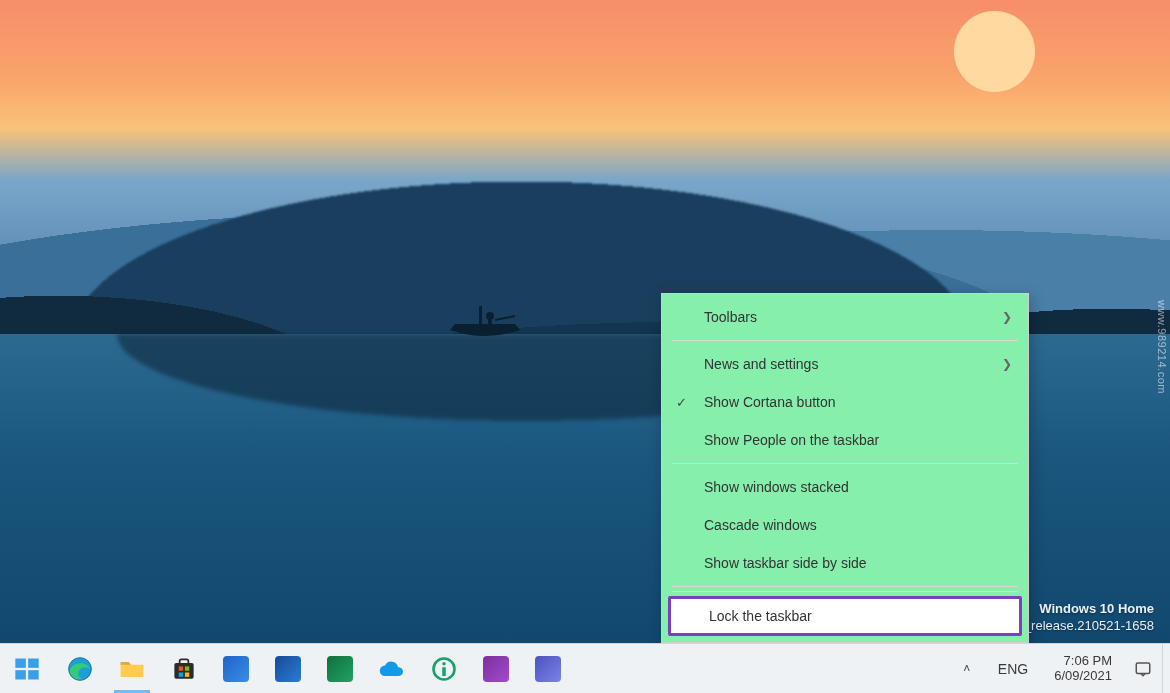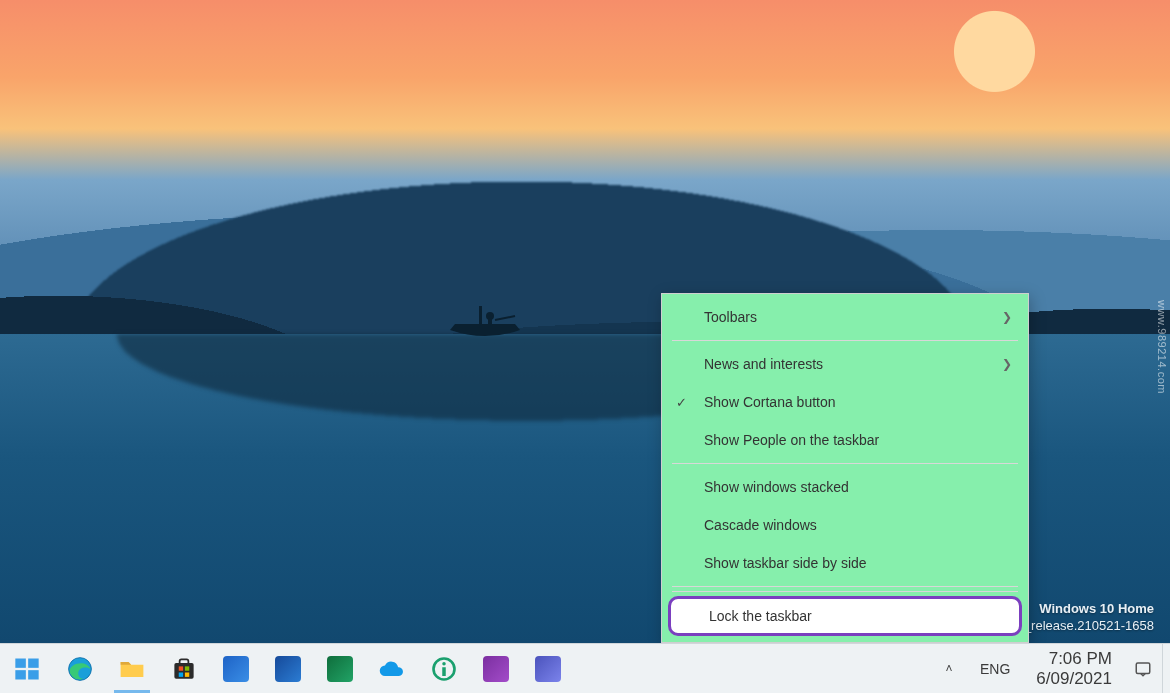--- a/index.html
+++ b/index.html
@@ -82,21 +82,21 @@
   }
   .context-menu .check {
     position: absolute; left: 14px; top: 50%; transform: translateY(-50%);
     font-size: 13px; color: #444;
   }
   .context-menu .gear {
     position: absolute; left: 12px; top: 50%; transform: translateY(-50%);
     width: 18px; height: 18px; color: #333;
   }
   .context-menu .highlight-box {
-    border: 3px solid #7b3fbf; border-radius: 10px;
+    border: 3px solid #7b3fbf; border-radius: 2px;
     margin: 2px 6px; height: 40px; display: flex; align-items: center;
     padding: 0 18px 0 38px; background: #fff;
   }
 
   
   .taskbar {
     position: absolute; left: 0; right: 0; bottom: 0; height: 50px;
     background: #eef2f4; border-top: 1px solid #d0d6da;
     display: flex; align-items: center;
   }
@@ -107,21 +107,21 @@
   .taskbar .app {
     width: 52px; height: 100%; display: flex; align-items: center; justify-content: center;
     position: relative;
   }
   .taskbar .app.active::after {
     content: ""; position: absolute; bottom: 0; left: 8px; right: 8px; height: 3px; background: #76b9ed;
   }
   .taskbar .spacer { flex: 1; }
   .taskbar .tray { display: flex; align-items: center; height: 100%; gap: 14px; padding: 0 8px; color: #3a3a3a; font-size: 12px; }
   .taskbar .tray .lang { font-size: 14px; padding: 0 6px; }
-  .taskbar .tray .clock { text-align: right; line-height: 1.15; font-size: 17px; padding: 0 6px; }
+  .taskbar .tray .clock { text-align: right; line-height: 1.15; font-size: 13px; padding: 0 6px; }
   .taskbar .tray .iconbtn { width: 22px; height: 22px; display: flex; align-items: center; justify-content: center; color: #444; }
   .taskbar .show-desktop { width: 8px; height: 100%; border-left: 1px solid #cfd6da; }
 
   .ico { width: 28px; height: 28px; display: block; }
   .ico-sm { width: 18px; height: 18px; }
 
   
   .sq { width: 26px; height: 26px; border-radius: 4px; }
 </style>
 </head>
@@ -152,21 +152,21 @@
 <div class="context-menu">
 
   <div class="item">
     <span>Toolbars</span>
     <span class="chev">❯</span>
   </div>
 
   <div class="sep"></div>
 
   <div class="item">
-    <span>News and interests</span>
+    <span>News and settings</span>
     <span class="chev">❯</span>
   </div>
 
   <div class="item">
     <span class="check">✓</span>
     <span>Show Cortana button</span>
   </div>
 
   <div class="item">
     <span>Show People on the taskbar</span>

